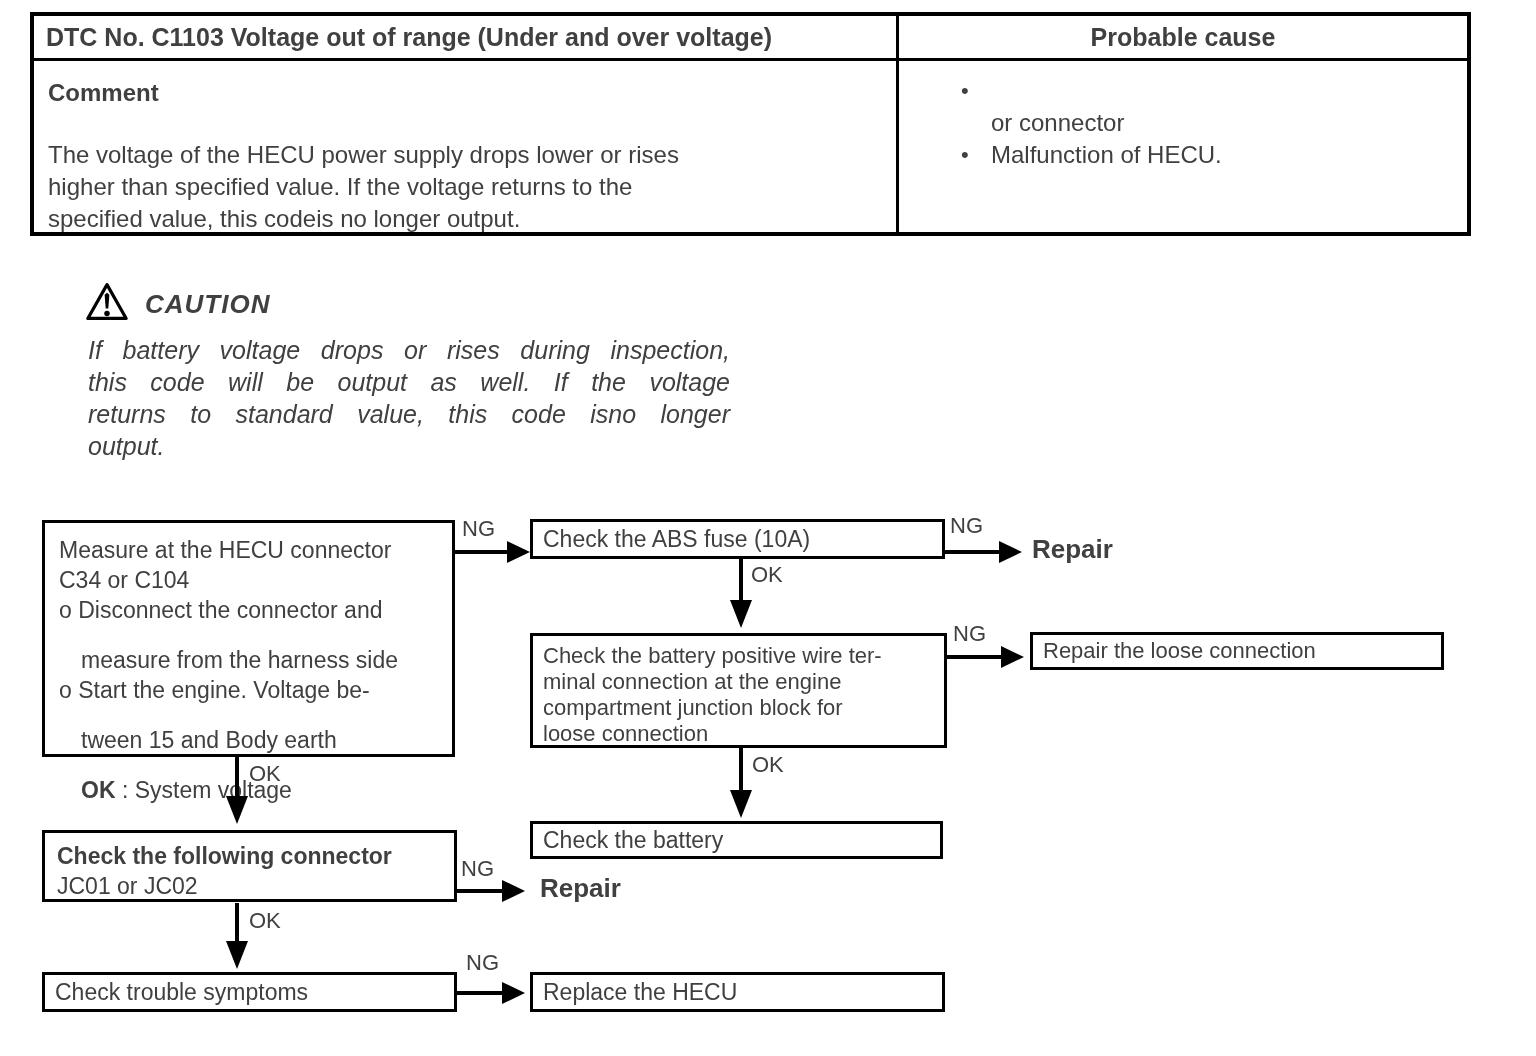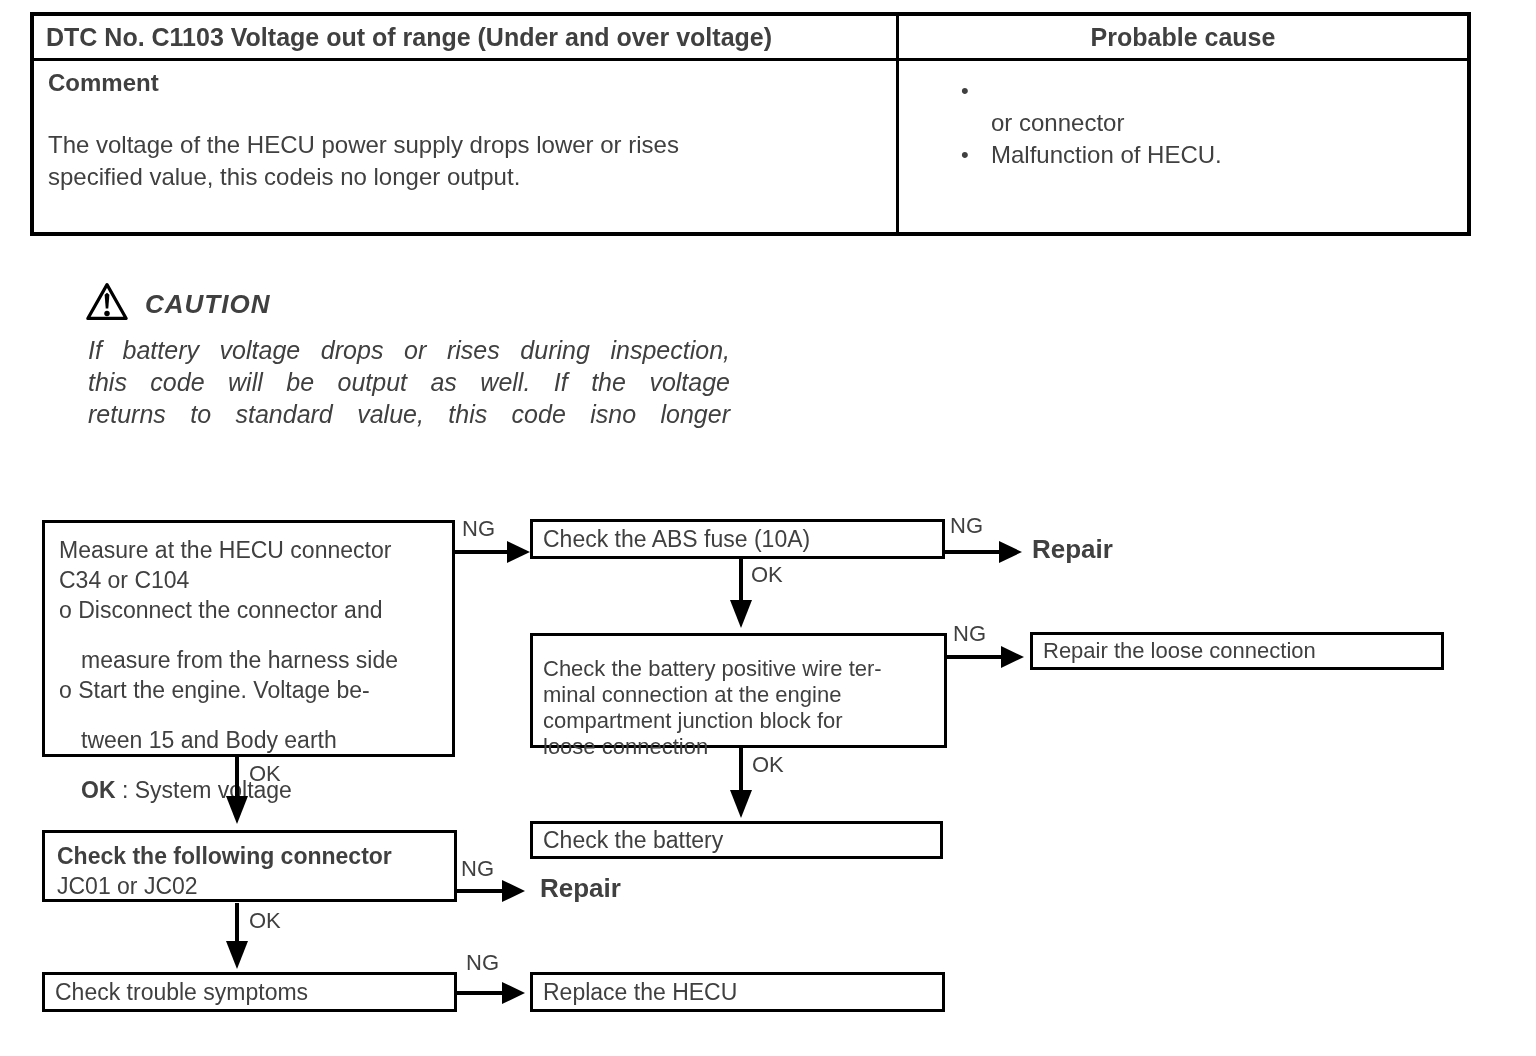--- a/index.html
+++ b/index.html
@@ -8,40 +8,40 @@
     font-family:"Liberation Sans",sans-serif;color:#404040;overflow:hidden;
   }
   
   .dtc-table{position:absolute;left:30px;top:12px;width:1433px;height:216px;border:4px solid #000;}
   .col-divider{position:absolute;left:862px;top:0;bottom:0;width:3px;background:#000;}
   .row-divider{position:absolute;left:0;right:0;top:42px;height:3px;background:#000;}
   .hdr-left{position:absolute;left:0;top:0;width:862px;height:42px;display:flex;align-items:center;
     padding-left:12px;font-weight:bold;font-size:25px;}
   .hdr-right{position:absolute;left:865px;right:0;top:0;height:42px;display:flex;align-items:center;
     justify-content:center;font-weight:bold;font-size:25px;}
-  .body-left{position:absolute;left:0;top:45px;width:862px;bottom:0;padding:8px 14px;font-size:24px;}
+  .body-left{position:absolute;left:0;top:45px;width:862px;bottom:0;padding:18px 14px;font-size:24px;}
   .comment-title{font-weight:bold;margin-bottom:32px;}
   .comment-line{line-height:32px;}
   .body-right{position:absolute;left:865px;right:0;top:45px;bottom:0;padding-top:14px;font-size:24px;}
   .cause-line{display:flex;line-height:32px;}
   .cause-bullet{width:30px;margin-left:62px;flex:0 0 30px;font-size:22px;}
   
   .caution-head{position:absolute;left:85px;top:281px;display:flex;align-items:center;}
   .caution-title{font-weight:bold;font-style:italic;font-size:26px;margin-left:16px;letter-spacing:1px;}
   .caution-text{position:absolute;left:88px;top:334px;width:642px;font-weight:normal;font-style:italic;
     font-size:25px;}
   .caution-line{line-height:32px;text-align:justify;text-align-last:justify;}
   .caution-line.last{text-align-last:left;}
   
   .fc-box{position:absolute;border:3px solid #000;background:#fff;font-size:23px;box-sizing:border-box;}
   .fc-single{display:flex;align-items:center;padding-left:10px;}
   .b-measure{left:42px;top:520px;width:413px;height:237px;padding:12px 8px 0 14px;line-height:30px;}
   .b-measure .indent{padding-left:22px;margin-top:20px;}
   .b-absfuse{left:530px;top:519px;width:415px;height:40px;}
-  .b-batwire{left:530px;top:633px;width:417px;height:115px;padding:20px 8px 0 10px;font-size:22px;line-height:26px;}
+  .b-batwire{left:530px;top:633px;width:417px;height:115px;padding:7px 8px 0 10px;font-size:22px;line-height:26px;}
   .b-checkbat{left:530px;top:821px;width:413px;height:38px;}
   .b-repairloose{left:1030px;top:632px;width:414px;height:38px;font-size:22px;}
   .b-connector{left:42px;top:830px;width:415px;height:72px;padding:8px 8px 0 12px;line-height:30px;}
   .b-connector .t{font-weight:bold;}
   .b-symptoms{left:42px;top:972px;width:415px;height:40px;}
   .b-replace{left:530px;top:972px;width:415px;height:40px;}
   .bold{font-weight:bold;}
   
   .hline{position:absolute;height:4px;background:#000;}
   .vline{position:absolute;width:4px;background:#000;}
@@ -58,20 +58,21 @@
 <div class="page">
 
   <div class="dtc-table">
     <div class="col-divider"></div>
     <div class="row-divider"></div>
     <div class="hdr-left">DTC No. C1103 Voltage out of range (Under and over voltage)</div>
     <div class="hdr-right">Probable cause</div>
     <div class="body-left">
       <div class="comment-title">Comment</div>
       <div class="comment-line">The voltage of the HECU power supply drops lower or rises</div>
+      <div class="comment-line">higher than specified value. If the voltage returns to the</div>
       <div class="comment-line">specified value, this codeis no longer output.</div>
     </div>
     <div class="body-right">
       <div class="cause-line">
         <span class="cause-bullet">•</span>
       </div>
       <div class="cause-line">
         <span class="cause-bullet"></span>
         <span>or connector</span>
       </div>
@@ -89,20 +90,21 @@
         <path d="M24 13 L26.6 15 L25.4 30 L22.6 30 L21.4 15 Z" fill="#000"></path>
         <circle cx="24" cy="35.5" r="3" fill="#000"></circle>
       </svg>
     </span>
     <span class="caution-title">CAUTION</span>
   </div>
   <div class="caution-text">
     <div class="caution-line">If battery voltage drops or rises during inspection,</div>
     <div class="caution-line">this code will be output as well.  If the voltage</div>
     <div class="caution-line">returns to standard value, this code isno longer</div>
+    <div class="caution-line last">output.</div>
   </div>
 
   <div class="fc-box b-measure">
     <div>Measure at the HECU connector</div>
     <div>C34 or C104</div>
     <div>o Disconnect the connector and</div>
     <div class="indent">measure from the harness side</div>
     <div>o Start the engine. Voltage be-</div>
     <div class="indent">tween 15 and Body earth</div>
     <div class="indent"><span class="bold">OK</span><span> : System voltage</span></div>

